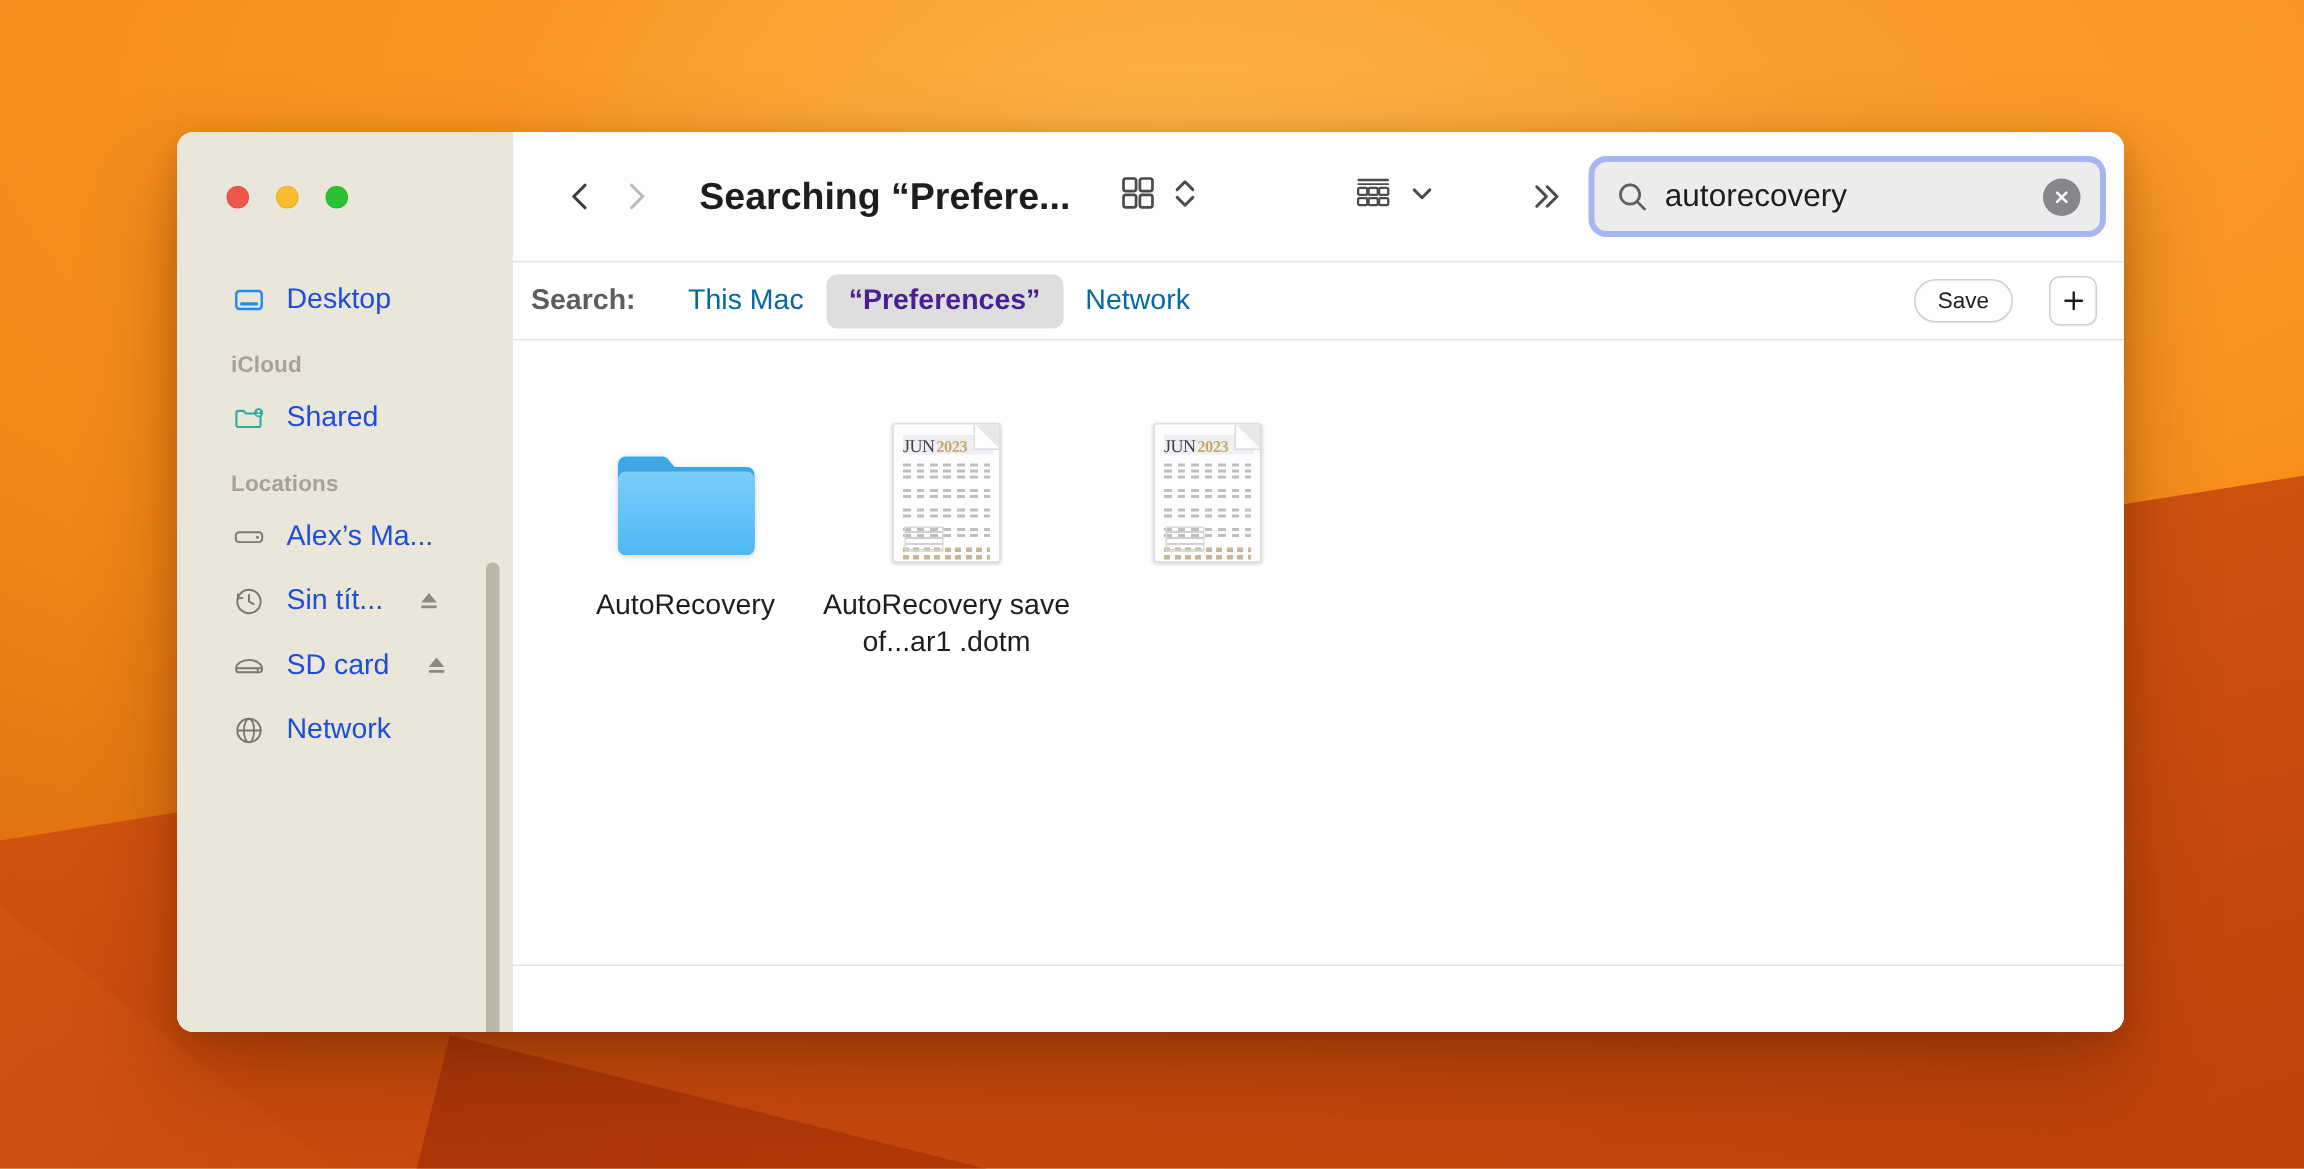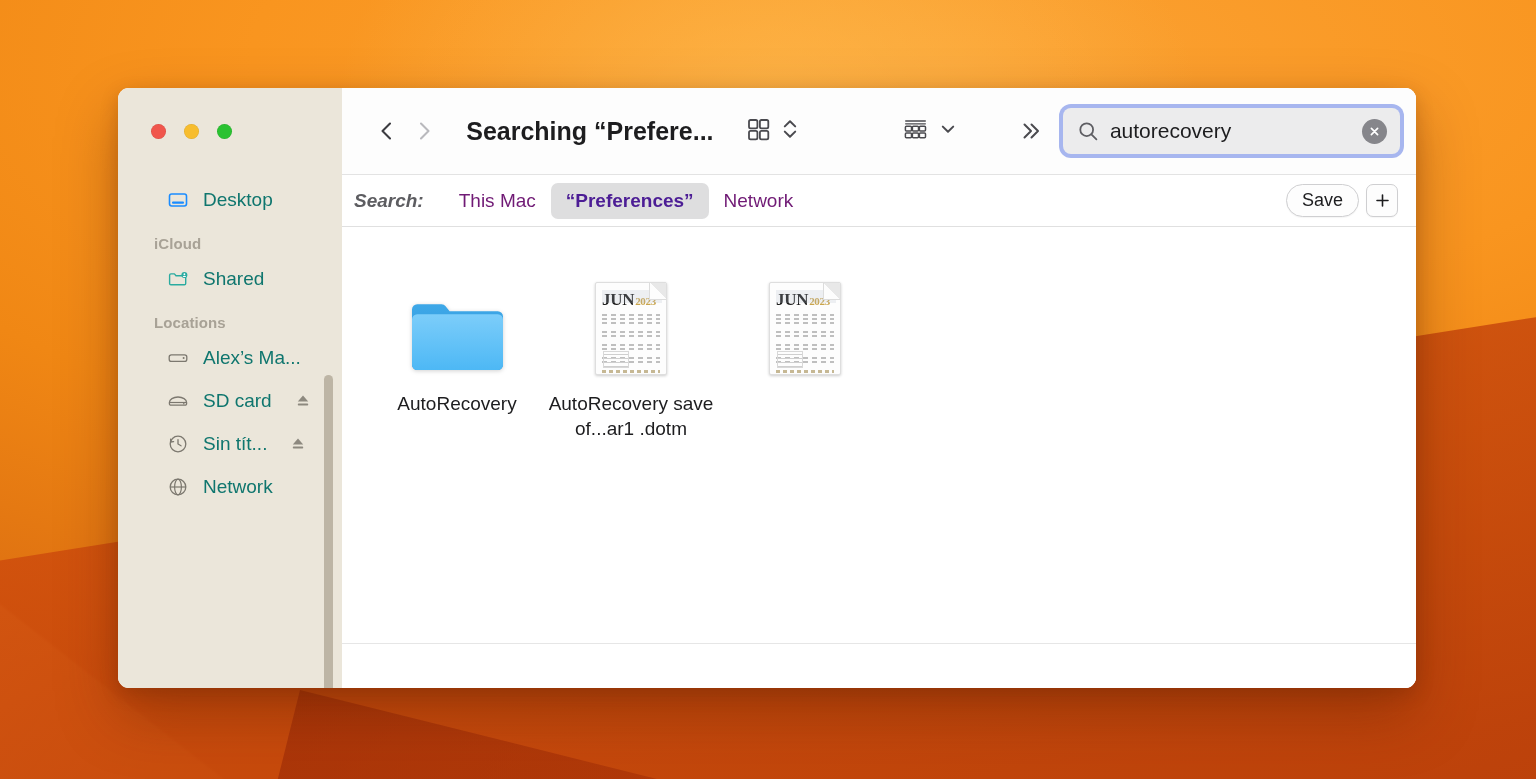--- a/index.html
+++ b/index.html
@@ -71,22 +71,22 @@
   .light.yellow { background:#f7bd2e; box-shadow:inset 0 0 0 .5px rgba(0,0,0,.1); }
   .light.green  { background:#2ac231; box-shadow:inset 0 0 0 .5px rgba(0,0,0,.1); }
 
   #sidebar-scroll { flex:1 1 auto; padding-top:3px; overflow:hidden; position:relative; }
   .side-group-label {
     font-size:15px; font-weight:700; color:#a8a296;
     padding:14px 0 5px 36px; letter-spacing:.1px;
   }
   .side-item {
     height:43px; display:flex; align-items:center;
-    padding-left:48px; gap:13px;
-    font-size:19px; color:#0f766e;
+    padding-left:36px; gap:13px;
+    font-size:19px; color:#1d4ed8;
   }
   .side-item .ico { width:24px; height:24px; flex:0 0 24px; display:flex; align-items:center; justify-content:center; }
   .side-item .label { white-space:nowrap; }
   .side-item .eject { margin-left:9px; display:flex; align-items:center; }
   #sidebar-scrollbar {
     position:absolute; right:9px; top:200px; width:9px; height:368px;
     border-radius:5px; background:#bdb5a5;
   }
 
   
@@ -127,31 +127,31 @@
     flex:0 0 25px;
   }
 
   
   #scope-bar {
     height:52px; flex:0 0 52px;
     border-bottom:1px solid #e0e0e0;
     display:flex; align-items:center;
     padding:0 18px 0 12px; gap:0;
   }
-  #scope-label { font-size:19px; font-weight:700; color:#5d5d61; margin-right:20px;font-style:italic; }
+  #scope-label { font-size:19px; font-weight:700; color:#5d5d61; margin-right:20px; }
   .scope-chip {
-    font-size:19px; color:#701a75;
+    font-size:19px; color:#0369a1;
     padding:7px 15px; border-radius:7px; white-space:nowrap;
   }
   .scope-chip.active { background:#dededf; color:#4c1d95; font-weight:700; }
   #scope-spacer { flex:1 1 auto; }
   #save-btn {
-    font-size:18px; color:#1d1d1f;
+    font-size:15px; color:#1d1d1f;
     background:#fdfdfd; border:1px solid #cfcfd1; border-radius:17px;
-    padding:5px 15px; margin-right:7px;
+    padding:5px 15px; margin-right:24px;
     box-shadow:0 1px 1px rgba(0,0,0,.04);
   }
   #add-btn {
     width:32px; height:33px;
     background:#fdfdfd; border:1px solid #cfcfd1; border-radius:7px;
     display:flex; align-items:center; justify-content:center;
     box-shadow:0 1px 1px rgba(0,0,0,.04);
   }
 
   
@@ -186,21 +186,21 @@
   }
   .doc-ico .fold {
     position:absolute; right:0; top:0; width:17px; height:17px;
     background:linear-gradient(225deg, #e8e8e8 0%, #e8e8e8 50%, #fdfdfd 50%);
     border-left:1px solid #dcdcdc; border-bottom:1px solid #dcdcdc;
   }
   .doc-ico .cal-head {
     margin:7px 6px 0 6px; display:flex; align-items:baseline; gap:1px;
     font-family:"Liberation Serif", serif;
   }
-  .doc-ico .cal-mon { font-size:17px; font-weight:700; color:#1a1a1a; letter-spacing:-.3px; }
+  .doc-ico .cal-mon { font-size:12px; font-weight:400; color:#1a1a1a; letter-spacing:-.3px; }
   .doc-ico .cal-yr  { font-size:11px; font-weight:700; color:#c9a44c; letter-spacing:-.3px; }
   .doc-ico .tintband {
     position:absolute; left:6px; top:7px; width:60px; height:13px;
     background:rgba(180,190,205,.22);
   }
   .doc-ico .rows { margin:4px 6px 0 6px; }
   .doc-ico .rw { height:2px; margin-bottom:2px; background:repeating-linear-gradient(90deg,#bfbfbf 0 5px, transparent 5px 9px); }
   .doc-ico .rw.sp { margin-bottom:7px; }
   .doc-ico .grid-dense { margin:5px 6px 0 6px; }
   .doc-ico .rw2 { height:3px; margin-bottom:2px; background:repeating-linear-gradient(90deg,#c6b894 0 4px, transparent 4px 7px); }
@@ -270,43 +270,43 @@
           </svg>
         </span>
         <span class="label">Alex’s Ma...</span>
       </div>
 
 
 
       <div class="side-item">
         <span class="ico">
           <svg width="22" height="22" viewBox="0 0 22 22">
-            <path d="M2.4 12.6a8.6 5.6 0 0 1 17.2 0v1.1a1.4 1.4 0 0 1-1.4 1.4H3.8a1.4 1.4 0 0 1-1.4-1.4z" fill="none" stroke="#7c786f" stroke-width="1.3"></path>
-            <path d="M2.8 12.5h16.4" stroke="#7c786f" stroke-width="1.2"></path>
-            <circle cx="16.8" cy="13.7" r=".8" fill="#7c786f"></circle>
-          </svg>
-        </span>
-        <span class="label">SD card</span>
+            <circle cx="11" cy="11" r="7.8" fill="none" stroke="#7c786f" stroke-width="1.3"></circle>
+            <path d="M11 6.6V11l3 1.8" fill="none" stroke="#7c786f" stroke-width="1.3" stroke-linecap="round"></path>
+            <path d="M3.6 6.2l.2 2.8 2.8-.4" fill="none" stroke="#7c786f" stroke-width="1.3" stroke-linecap="round"></path>
+          </svg>
+        </span>
+        <span class="label">Sin tít...</span>
         <span class="eject">
           <svg width="18" height="18" viewBox="0 0 18 18">
             <path d="M9 3.4l5.2 6.2H3.8z" fill="#8d897f"></path>
             <rect x="3.8" y="11.6" width="10.4" height="1.9" rx=".8" fill="#8d897f"></rect>
           </svg>
         </span>
       </div>
 
       <div class="side-item">
         <span class="ico">
           <svg width="22" height="22" viewBox="0 0 22 22">
-            <circle cx="11" cy="11" r="7.8" fill="none" stroke="#7c786f" stroke-width="1.3"></circle>
-            <path d="M11 6.6V11l3 1.8" fill="none" stroke="#7c786f" stroke-width="1.3" stroke-linecap="round"></path>
-            <path d="M3.6 6.2l.2 2.8 2.8-.4" fill="none" stroke="#7c786f" stroke-width="1.3" stroke-linecap="round"></path>
-          </svg>
-        </span>
-        <span class="label">Sin tít...</span>
+            <path d="M2.4 12.6a8.6 5.6 0 0 1 17.2 0v1.1a1.4 1.4 0 0 1-1.4 1.4H3.8a1.4 1.4 0 0 1-1.4-1.4z" fill="none" stroke="#7c786f" stroke-width="1.3"></path>
+            <path d="M2.8 12.5h16.4" stroke="#7c786f" stroke-width="1.2"></path>
+            <circle cx="16.8" cy="13.7" r=".8" fill="#7c786f"></circle>
+          </svg>
+        </span>
+        <span class="label">SD card</span>
         <span class="eject">
           <svg width="18" height="18" viewBox="0 0 18 18">
             <path d="M9 3.4l5.2 6.2H3.8z" fill="#8d897f"></path>
             <rect x="3.8" y="11.6" width="10.4" height="1.9" rx=".8" fill="#8d897f"></rect>
           </svg>
         </span>
       </div>
 
       <div class="side-item">
         <span class="ico">

